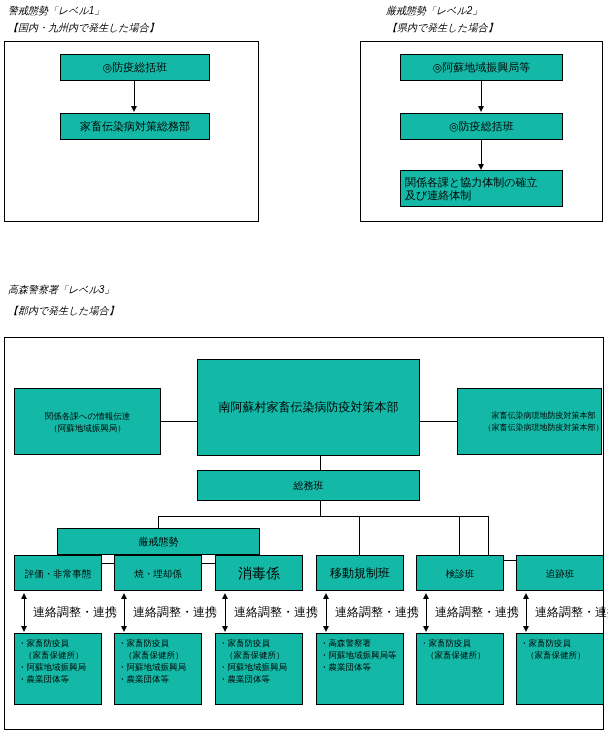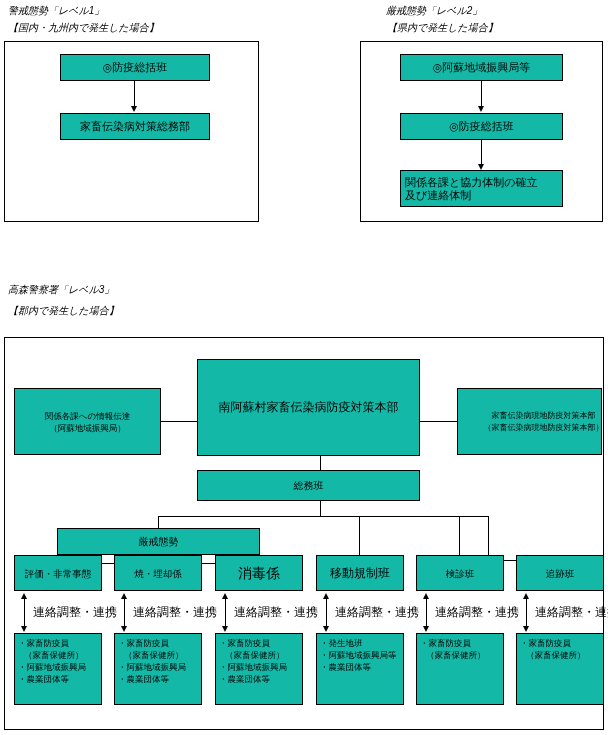--- a/index.html
+++ b/index.html
@@ -239,21 +239,21 @@
 
 <div class="box" style="left:316px; top:555px; width:88px; height:36px; font-size:12px;">
   <span class="ln">移動規制班</span>
 </div>
 <div class="vline" style="left:326px; top:596px; height:34px;"></div>
 <div class="arrow-up" style="left:323px; top:593px;"></div>
 <div class="arrow-down" style="left:323px; top:626px;"></div>
 <div class="link-label" style="left:335px; top:607px;">連絡調整・連携</div>
 <div class="box left-text" style="left:316px; top:633px; width:88px; height:72px;">
   <div>
-    <span class="ln">・発生地班</span>
+    <span class="ln">・高森警察署</span>
     <span class="ln">・阿蘇地域振興局等</span>
     <span class="ln">・農業団体等</span>
   </div>
 </div>
 
 <div class="box" style="left:416px; top:555px; width:88px; height:36px; font-size:9.5px;">
   <span class="ln">検診班</span>
 </div>
 <div class="vline" style="left:426px; top:596px; height:34px;"></div>
 <div class="arrow-up" style="left:423px; top:593px;"></div>

